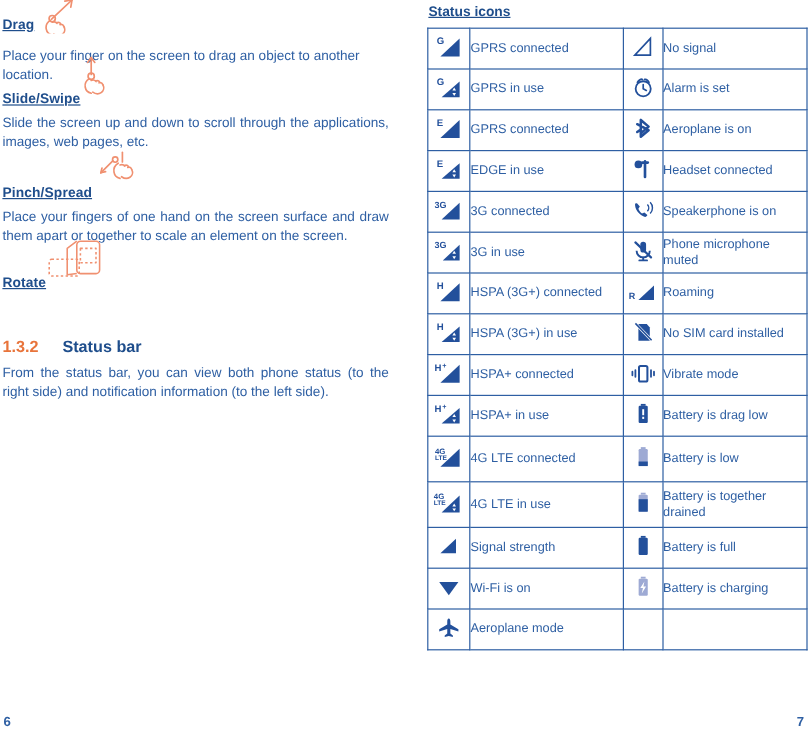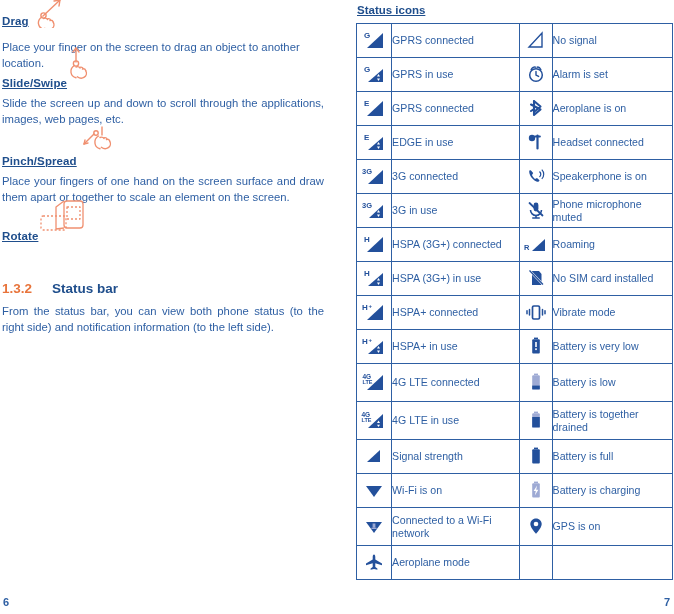--- a/index.html
+++ b/index.html
@@ -441,21 +441,21 @@
         <td class="ic ic2">
           <span class="iconwrap">
                 <svg width="20" height="20" viewBox="0 0 20 20">
                   <rect x="8" y="1.6" width="4" height="1.6" fill="#23509B"></rect>
                   <rect x="6.2" y="3.2" width="7.6" height="14.2" rx="1" fill="#23509B"></rect>
                   <rect x="9.2" y="6" width="1.6" height="5" fill="#fff"></rect>
                   <rect x="9.2" y="12.3" width="1.6" height="1.8" fill="#fff"></rect>
                 </svg>
               </span>
         </td>
-        <td class="lb lb2">Battery is very low</td>
+        <td class="lb lb2">Battery is drag low</td>
       </tr>
 
       <tr style="height:38px;">
         <td class="ic">
           <span class="iconwrap">
                 <svg width="24" height="20" viewBox="0 0 24 20">
                   <polygon points="21,3 21,18 5,18" fill="#23509B"></polygon>
                   <text x="0.5" y="7" font-family="Liberation Sans, sans-serif" font-size="6.5" font-weight="bold" fill="#23509B">4G</text>
                   <text x="0.5" y="12" font-family="Liberation Sans, sans-serif" font-size="5.5" font-weight="bold" fill="#23509B">LTE</text>
                 </svg>
@@ -533,41 +533,20 @@
                 <svg width="20" height="20" viewBox="0 0 20 20">
                   <rect x="8" y="1.6" width="4" height="1.6" fill="#9EAAD4"></rect>
                   <rect x="6.2" y="3.2" width="7.6" height="14.2" rx="1" fill="#9EAAD4"></rect>
                   <polygon points="11,5.5 7.6,11 9.8,11 8.8,15.5 12.4,9.8 10.2,9.8" fill="#fff"></polygon>
                 </svg>
               </span>
         </td>
         <td class="lb lb2">Battery is charging</td>
       </tr>
 
-      <tr style="height:38px;">
-        <td class="ic">
-          <span class="iconwrap">
-                <svg width="22" height="20" viewBox="0 0 22 20">
-                  <polygon points="3,6 19,6 11,17" fill="#23509B"></polygon>
-                  <rect x="9.6" y="7.5" width="2.8" height="4.2" fill="#9EAAD4"></rect>
-                  <rect x="8.4" y="11.7" width="5.2" height="1.3" fill="#9EAAD4"></rect>
-                </svg>
-              </span>
-        </td>
-        <td class="lb">Connected to a Wi-Fi network</td>
-        <td class="ic ic2">
-          <span class="iconwrap">
-                <svg width="20" height="20" viewBox="0 0 20 20">
-                  <path d="M10 2.5 C6.7 2.5 4.3 5 4.3 8.1 C4.3 12 10 17.8 10 17.8 C10 17.8 15.7 12 15.7 8.1 C15.7 5 13.3 2.5 10 2.5 Z" fill="#23509B"></path>
-                  <circle cx="10" cy="8" r="2.3" fill="#fff"></circle>
-                </svg>
-              </span>
-        </td>
-        <td class="lb lb2">GPS is on</td>
-      </tr>
 
       <tr>
         <td class="ic">
           <span class="iconwrap">
                 <svg width="22" height="20" viewBox="0 0 22 20">
                   <path d="M11 2.5 C11.9 2.5 12.3 3.6 12.3 5.3 L12.3 7.4 L19 11.4 L19 13.2 L12.3 11.2 L12.3 15 L14.4 16.6 L14.4 17.8 L11 16.9 L7.6 17.8 L7.6 16.6 L9.7 15 L9.7 11.2 L3 13.2 L3 11.4 L9.7 7.4 L9.7 5.3 C9.7 3.6 10.1 2.5 11 2.5 Z" fill="#23509B"></path>
                 </svg>
               </span>
         </td>
         <td class="lb">Aeroplane mode</td>

